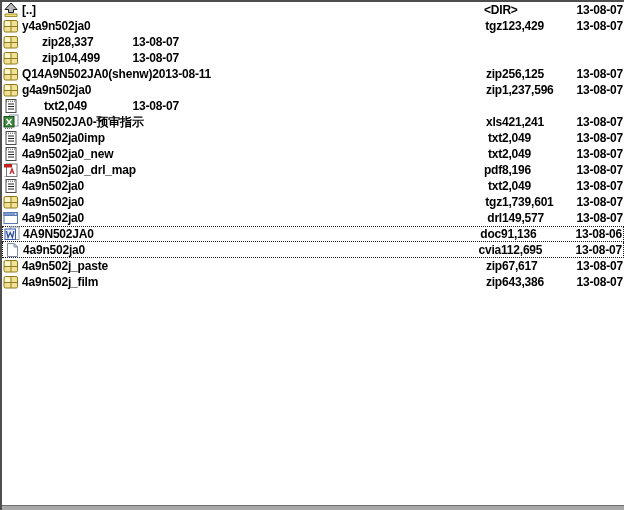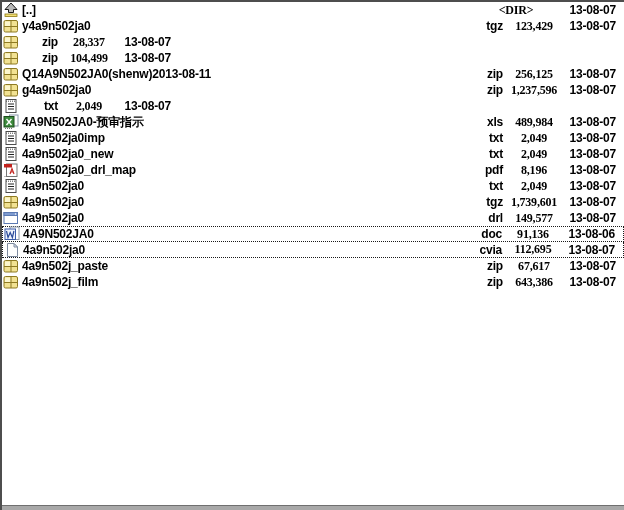--- a/index.html
+++ b/index.html
@@ -9,22 +9,22 @@
   .list{position:absolute;top:0;left:0;right:0;}
   .row{display:flex;align-items:center;height:16px;box-sizing:border-box;
        font-size:12px;font-weight:bold;color:#000;white-space:nowrap;letter-spacing:-0.2px;}
   .row.focus{border:1px dotted #1a1a1a;}
   .row.focus + .row.focus{border-top:none;}
   .icon{width:16px;height:16px;flex:none;margin:0 3px 0 1px;display:flex;align-items:center;justify-content:center;}
   .icon svg{width:16px;height:16px;display:block;}
   .cell{overflow:visible;}
   .name{flex:1;overflow:hidden;}
   .ext{width:36px;flex:none;text-align:right;}
-  .size{width:62px;flex:none;text-align:center;font-family:Liberation Serif, serif;}
-  .date{width:51px;flex:none;text-align:right;padding-right:8px;}
+  .size{width:62px;flex:none;text-align:left;}
+  .date{width:51px;flex:none;text-align:right;padding-right:1px;margin-left:8px;}
   .row.dir .size{padding-right:18px;}
   .bottom-strip{position:absolute;left:0;bottom:0;width:100%;height:5px;box-sizing:border-box;
                 background:#a8a8a8;border-top:1px solid #6f6f6f;}
   .defs{position:absolute;width:0;height:0;overflow:hidden;}
 </style>
 </head>
 <body>
 
 <svg class="defs" aria-hidden="true">
   <symbol id="sym-parent-directory" viewBox="0 0 16 16">
@@ -149,21 +149,21 @@
     <span class="cell date">13-08-07</span>
   </div>
       <div class="row">
     <span class="icon">
       <svg viewBox="0 0 16 16">
             <use href="#sym-excel-file"></use>
           </svg>
     </span>
     <span class="cell name">4A9N502JA0-预审指示</span>
     <span class="cell ext">xls</span>
-    <span class="cell size">489,984</span>
+    <span class="cell size">421,241</span>
     <span class="cell date">13-08-07</span>
   </div>
       <div class="row">
     <span class="icon">
       <svg viewBox="0 0 16 16">
             <use href="#sym-text-document"></use>
           </svg>
     </span>
     <span class="cell name">4a9n502ja0imp</span>
     <span class="cell ext">txt</span>

